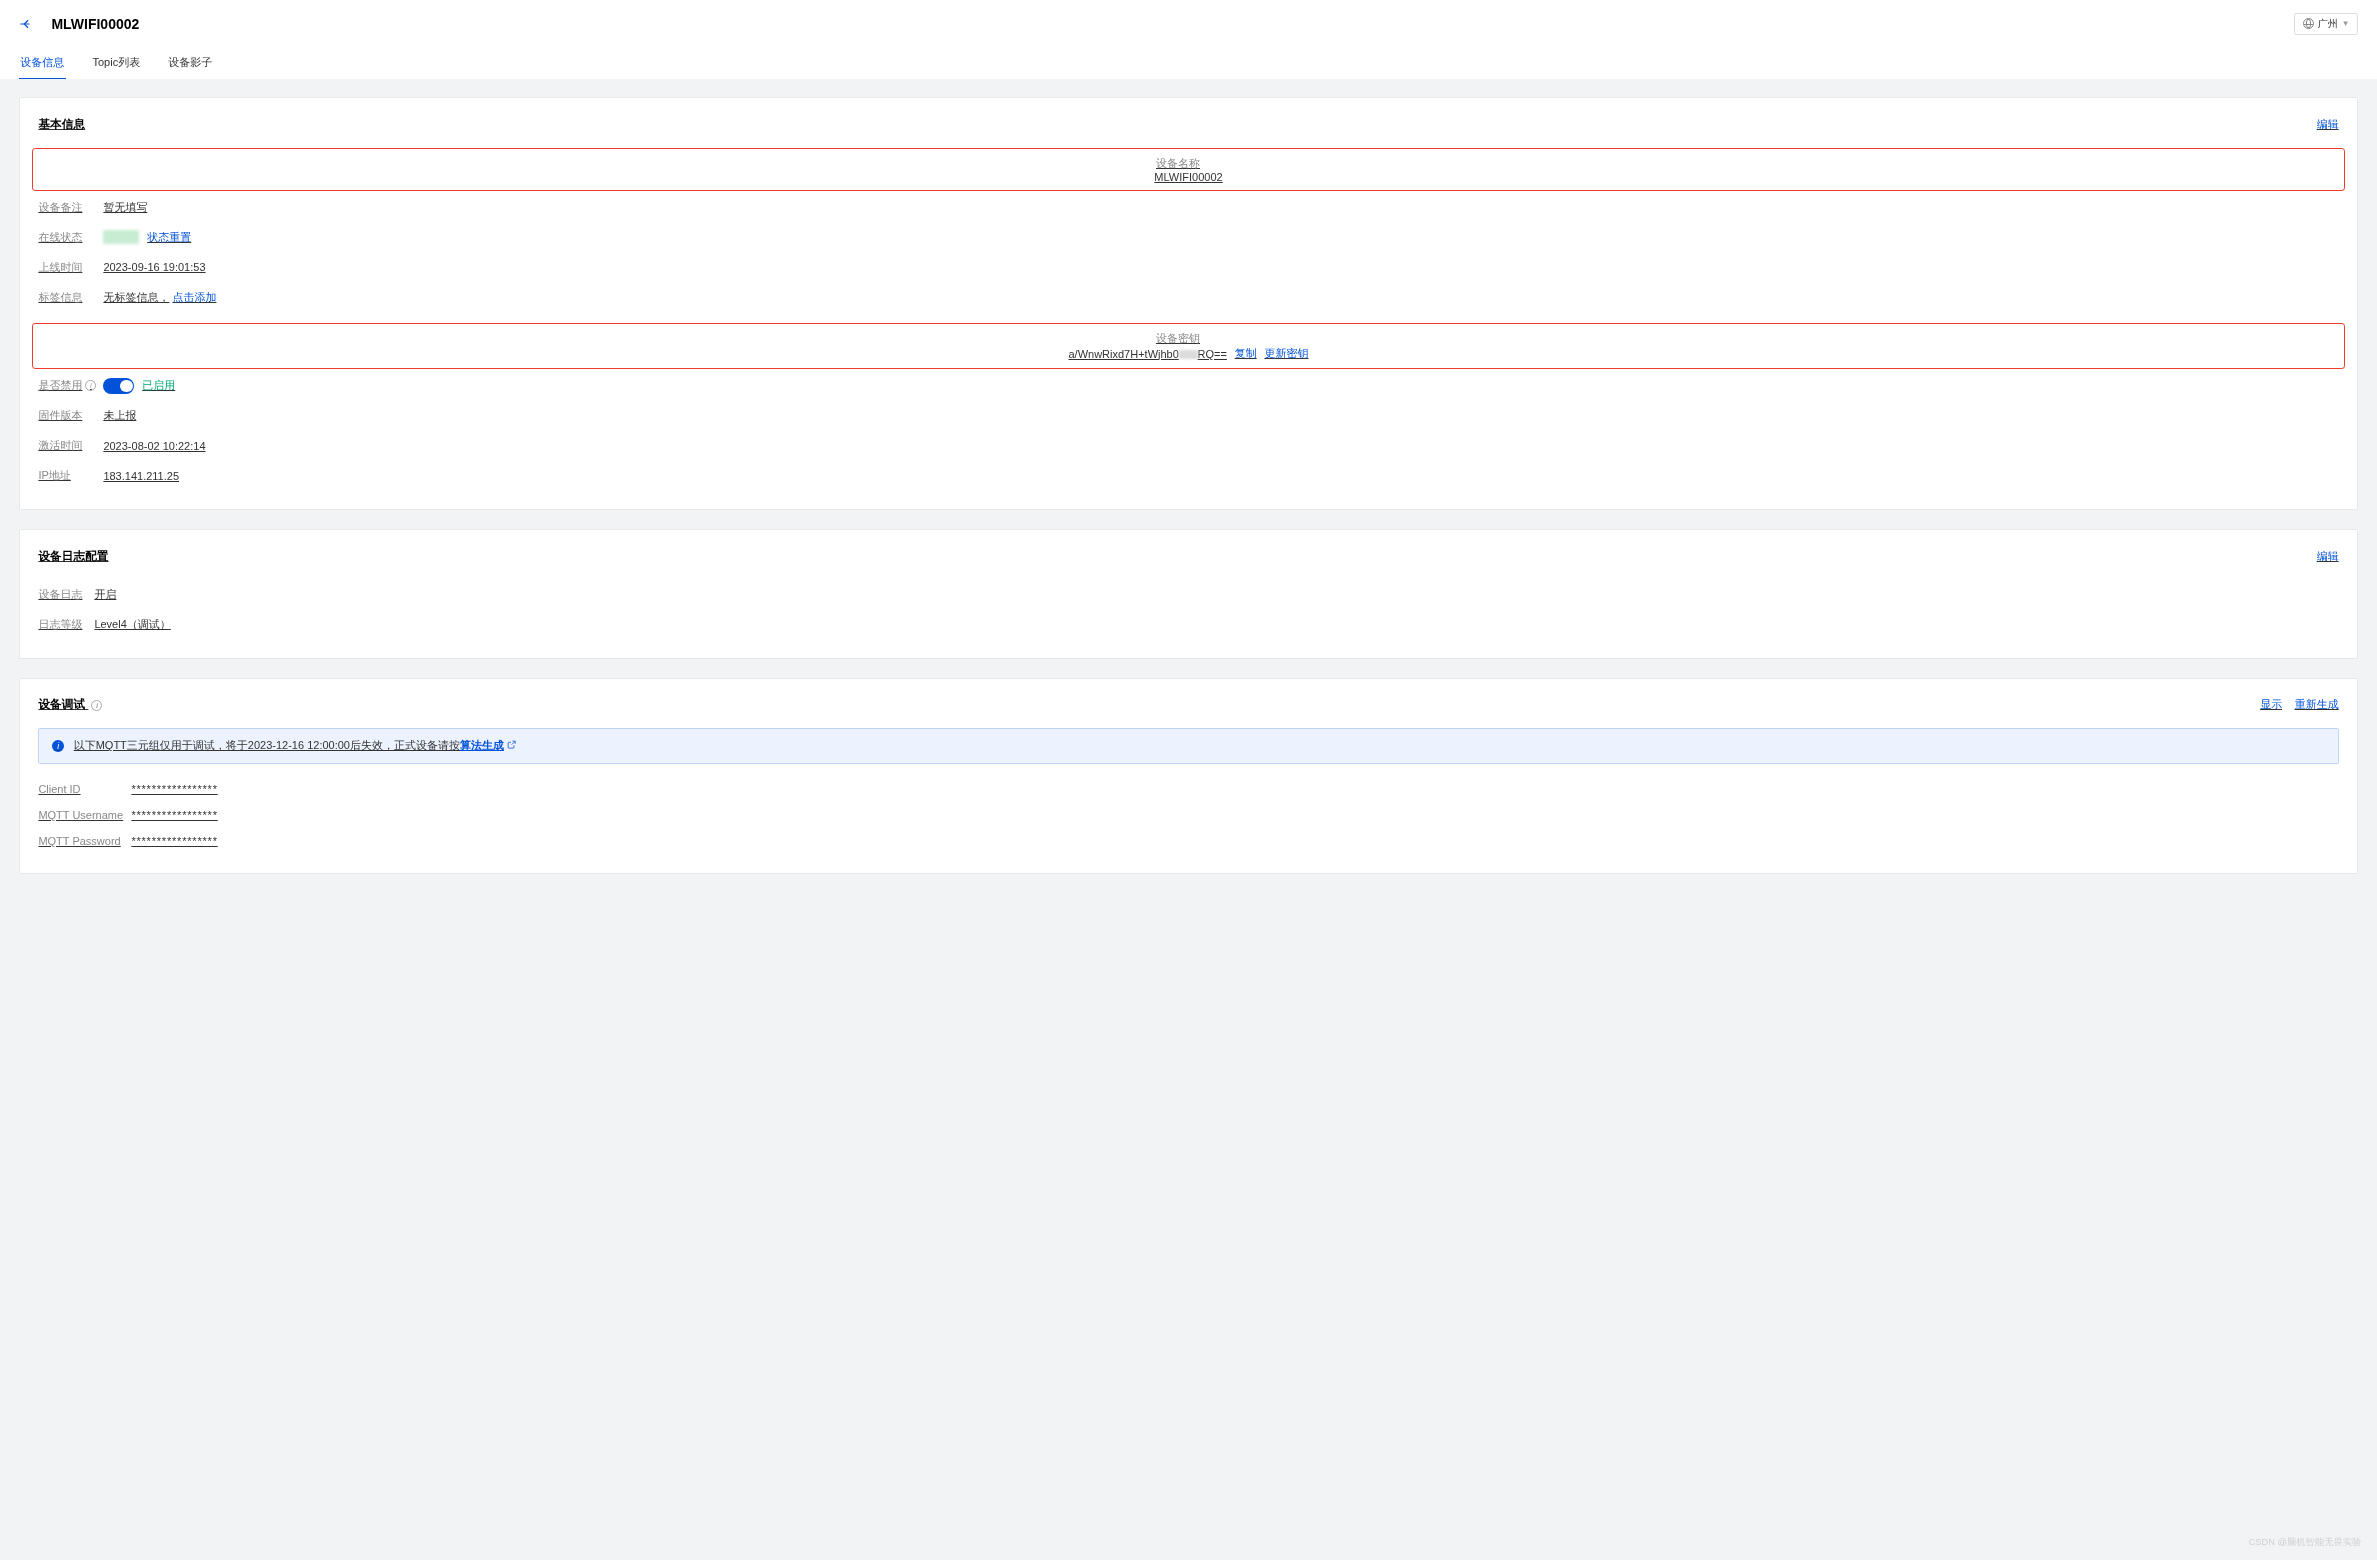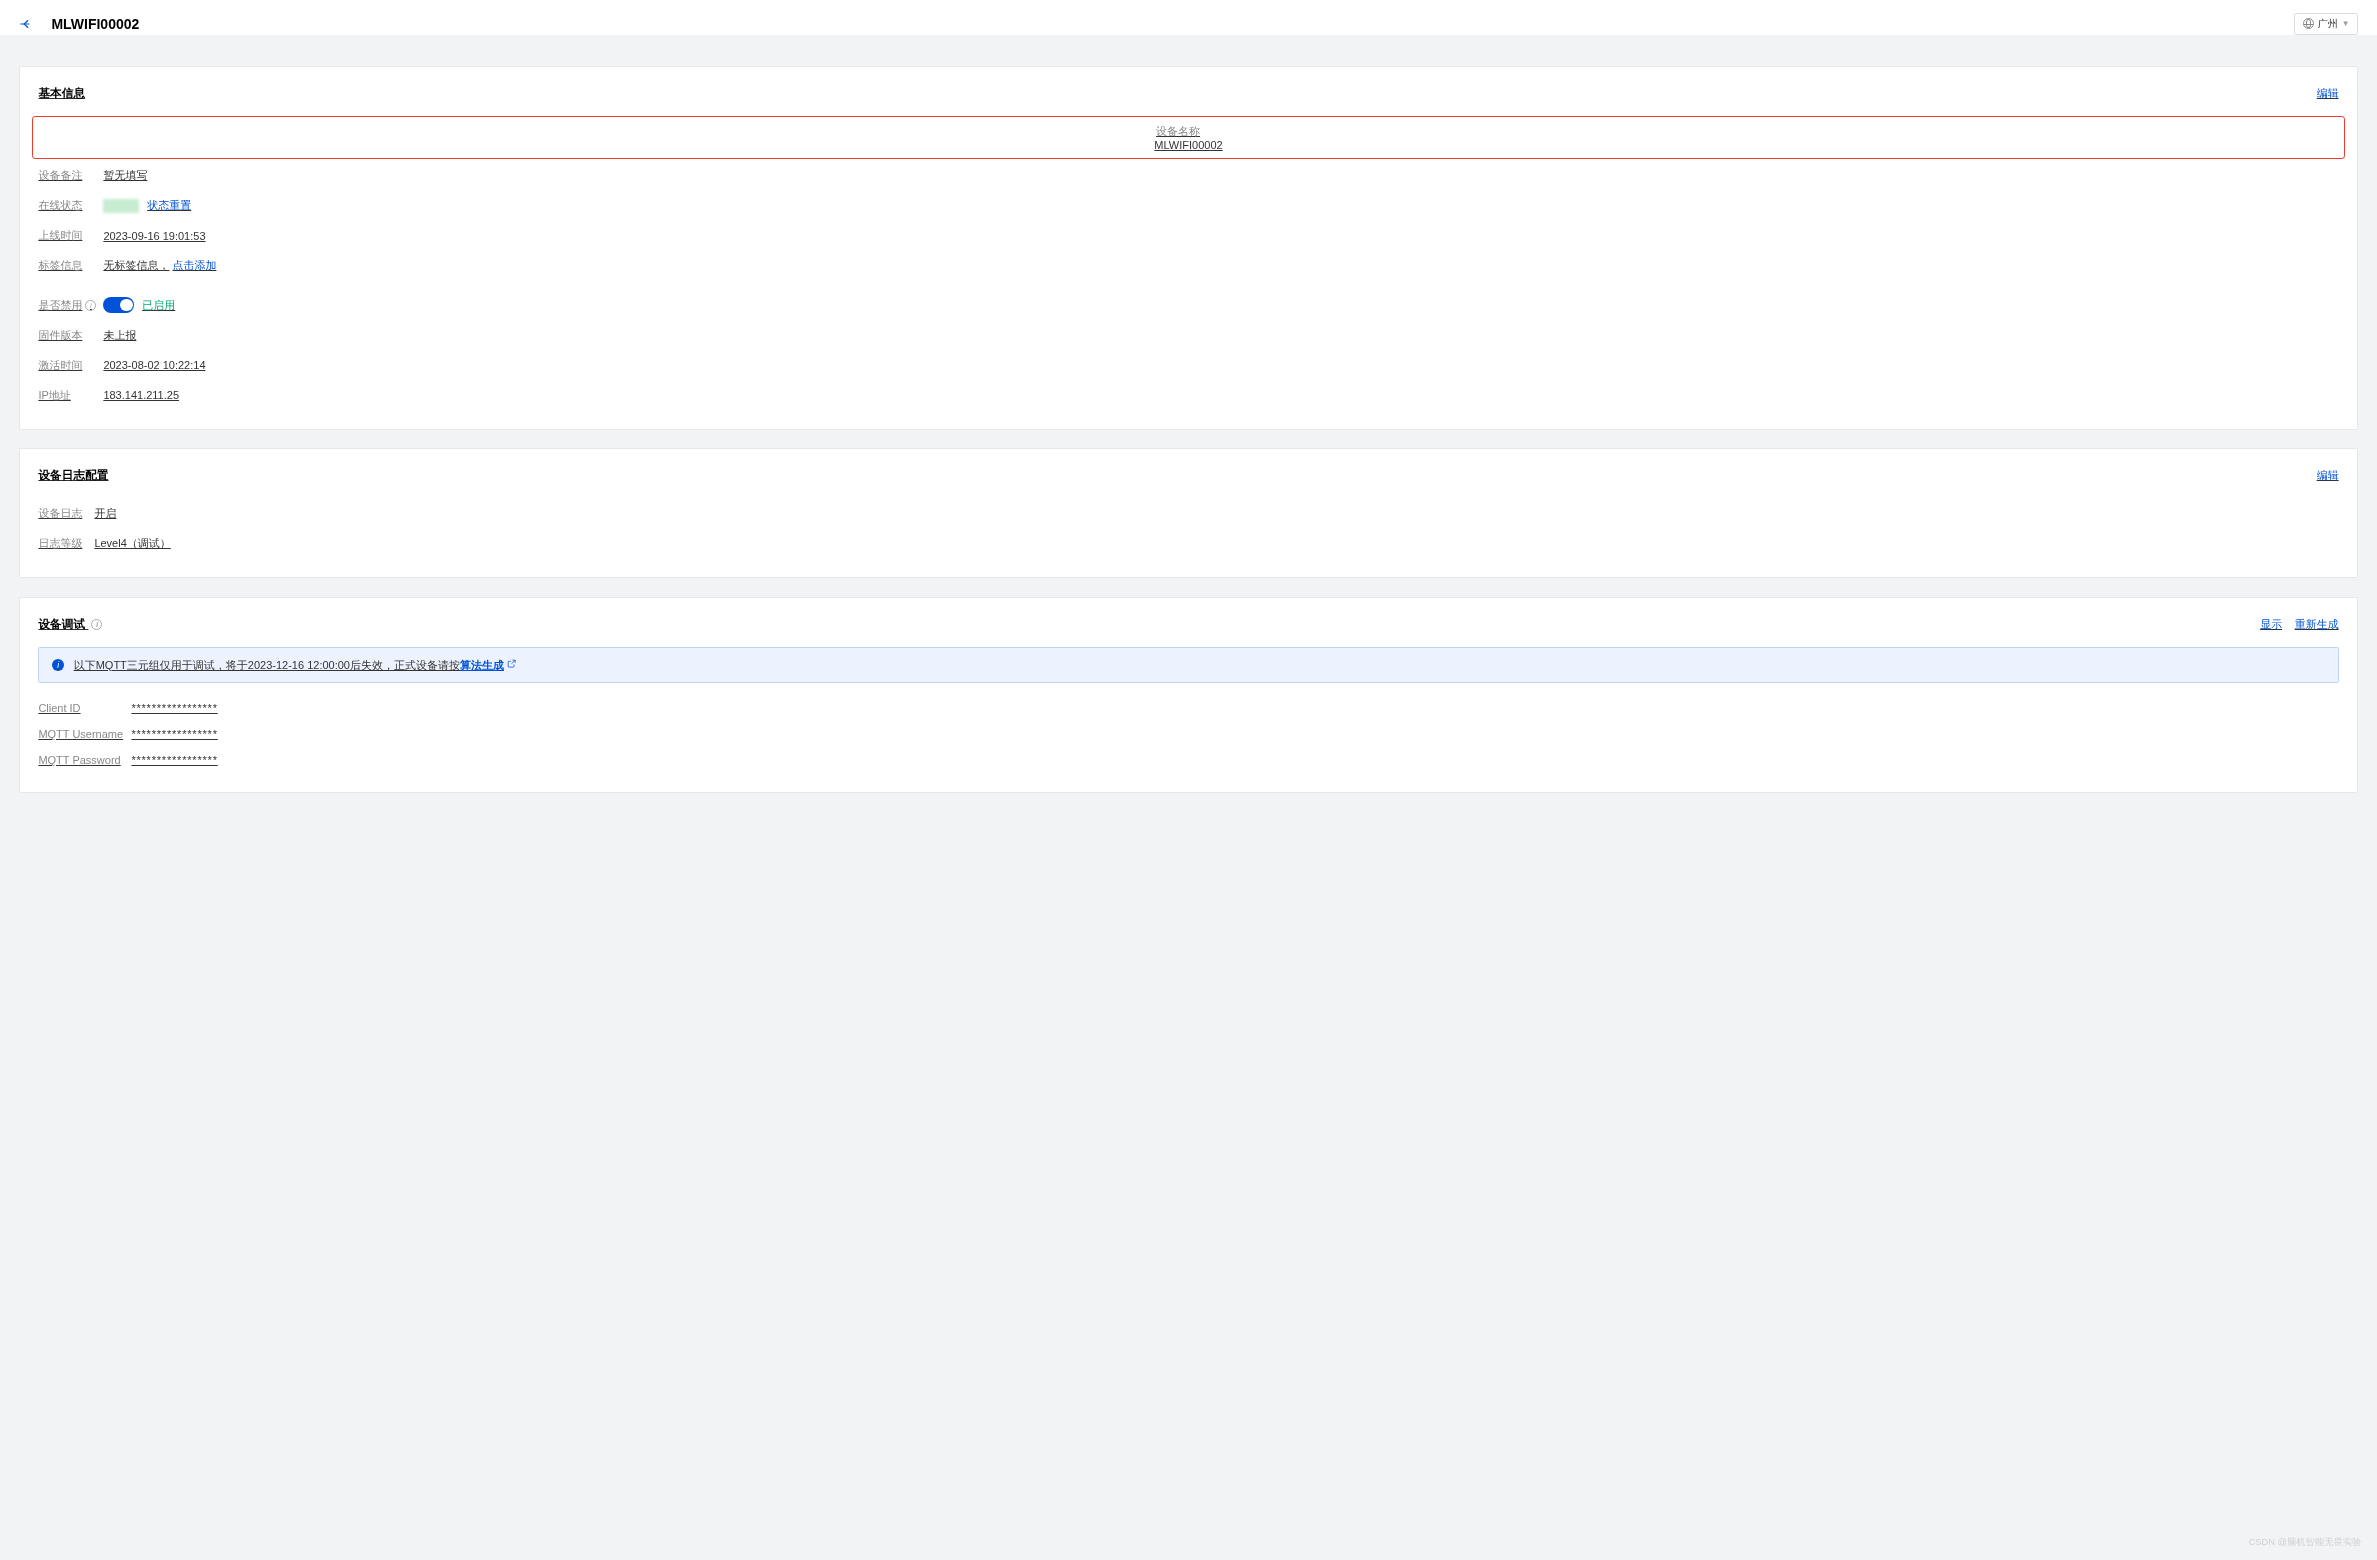--- a/index.html
+++ b/index.html
@@ -263,20 +263,25 @@
           <path d="M3 12h14"></path>
         </svg>
     </span>
     <span class="page-title">MLWIFI00002</span>
     <span class="region-select">
       <span class="globe-icon"></span>
       <span>广州</span>
       <span class="caret">▼</span>
     </span>
   </div>
+  <div class="tabs">
+    <div class="tab active">设备信息</div>
+    <div class="tab">Topic列表</div>
+    <div class="tab">设备影子</div>
+  </div>
 </div>
 
 <div class="content">
 
   <div class="card">
     <div class="card-header">
       <span class="card-title">基本信息</span>
       <div class="card-actions">
         <span class="link">编辑</span>
       </div>
@@ -309,20 +314,30 @@
 
     <div class="field-row">
       <span class="field-label">标签信息</span>
       <span class="field-value">
         <span>无标签信息，</span>
         <span class="link" style="margin-left:-4.7px">点击添加</span>
       </span>
     </div>
 
     <div class="highlight-spacer-top"></div>
+    <div class="highlight-box">
+      <div class="field-row">
+        <span class="field-label">设备密钥</span>
+        <span class="field-value">
+          <span><span>a/WnwRixd7H+tWjhb0</span><span class="key-blur"></span><span>RQ==</span></span>
+          <span class="link">复制</span>
+          <span class="link">更新密钥</span>
+        </span>
+      </div>
+    </div>
 
     <div class="field-row">
       <span class="field-label">
         <span>是否禁用</span>
         <span class="info-icon">i</span>
       </span>
       <span class="field-value">
         <span class="toggle"></span>
         <span class="enabled-text">已启用</span>
       </span>

